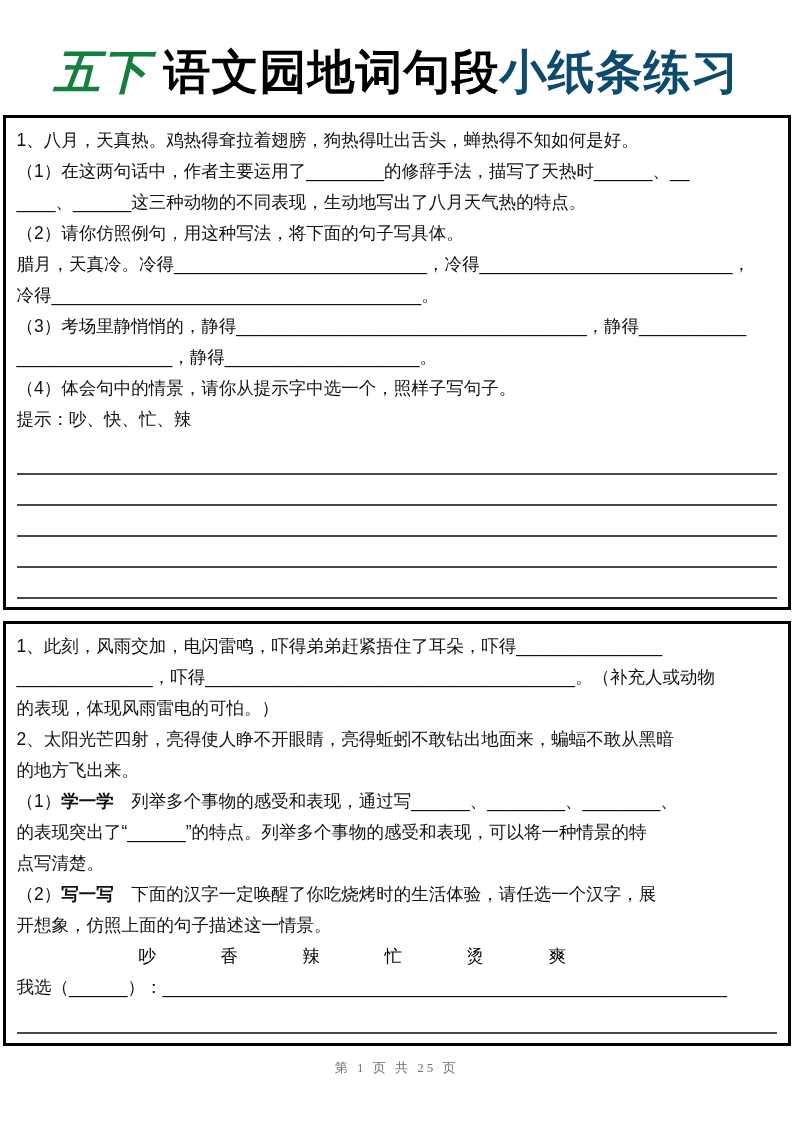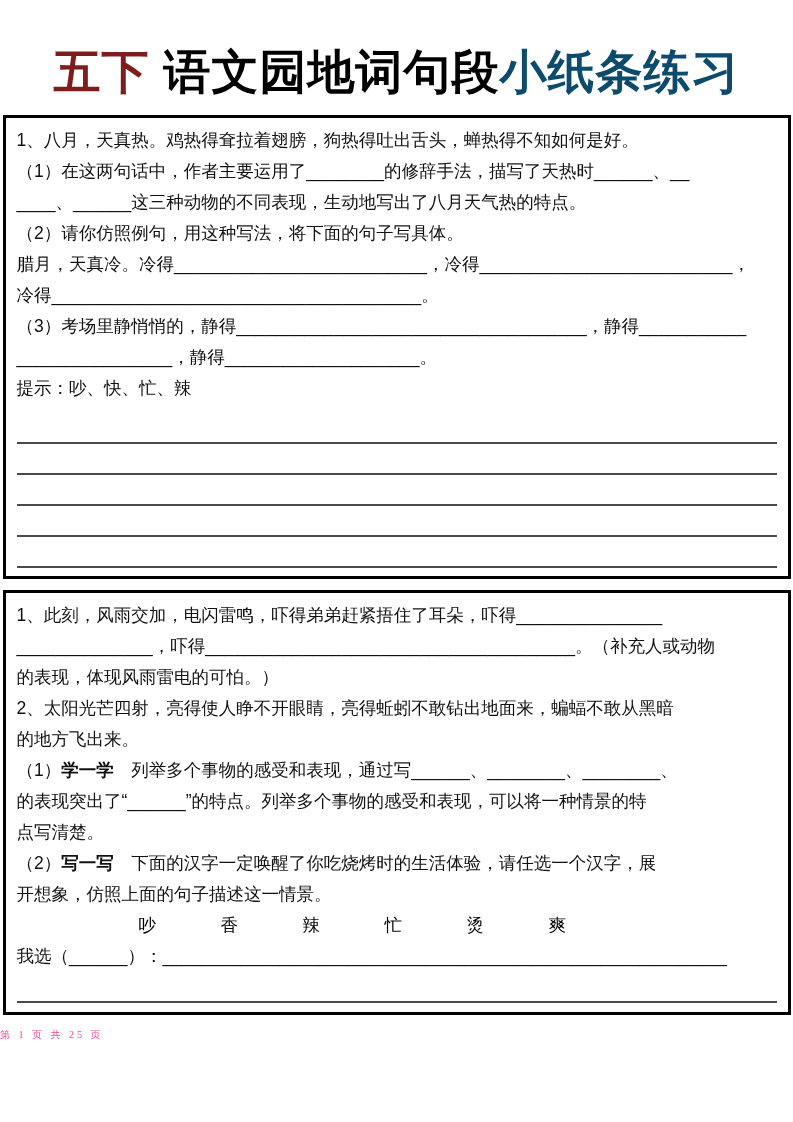--- a/index.html
+++ b/index.html
@@ -17,21 +17,21 @@
   
   .title {
     text-align: center;
     padding-top: 44px;
     font-size: 47px;
     font-weight: bold;
     letter-spacing: 1px;
     white-space: nowrap;
     line-height: 1.2;
   }
-  .t-black { color: #7f1d1d; }
+  .t-black { color: #15803d; font-style: italic; }
   .t-red   { color: #000000; }
   .t-blue  { color: #0c4a6e; }
 
   
   .box {
     width: 788px;
     margin: 0 auto;
     border: 3px solid #000000;
     padding: 7px 11px 0 11px;
     overflow: hidden;
@@ -64,26 +64,26 @@
     line-height: 31px;
     font-size: 17.5px;
   }
   .chars .char {
     width: 82px;
     text-align: left;
   }
 
   
   .footer {
-    text-align: left;
+    text-align: center;
     margin-top: 13px;
     font-family: "Liberation Serif", "DejaVu Serif", serif;
-    font-size: 10px;
+    font-size: 13px;
     letter-spacing: 3px;
-    color: #ec4899;
+    color: #737373;
   }
 </style>
 </head>
 <body>
 
 <div class="page">
 
   <div class="title">
     <span class="t-black">五下</span>
     <span class="t-red">语文园地词句段</span><span class="t-blue">小纸条练习</span>
@@ -91,20 +91,21 @@
 
   <div class="box box1">
     <div class="line">1、八月，天真热。鸡热得耷拉着翅膀，狗热得吐出舌头，蝉热得不知如何是好。</div>
     <div class="line">（1）在这两句话中，作者主要运用了________的修辞手法，描写了天热时______、__</div>
     <div class="line">____、______这三种动物的不同表现，生动地写出了八月天气热的特点。</div>
     <div class="line">（2）请你仿照例句，用这种写法，将下面的句子写具体。</div>
     <div class="line">腊月，天真冷。冷得__________________________，冷得__________________________，</div>
     <div class="line">冷得______________________________________。</div>
     <div class="line">（3）考场里静悄悄的，静得____________________________________，静得___________</div>
     <div class="line">________________，静得____________________。</div>
+    <div class="line">（4）体会句中的情景，请你从提示字中选一个，照样子写句子。</div>
     <div class="line">提示：吵、快、忙、辣</div>
     <div class="rules">
       <div class="rule"></div>
       <div class="rule"></div>
       <div class="rule"></div>
       <div class="rule"></div>
       <div class="rule"></div>
     </div>
   </div>
 

